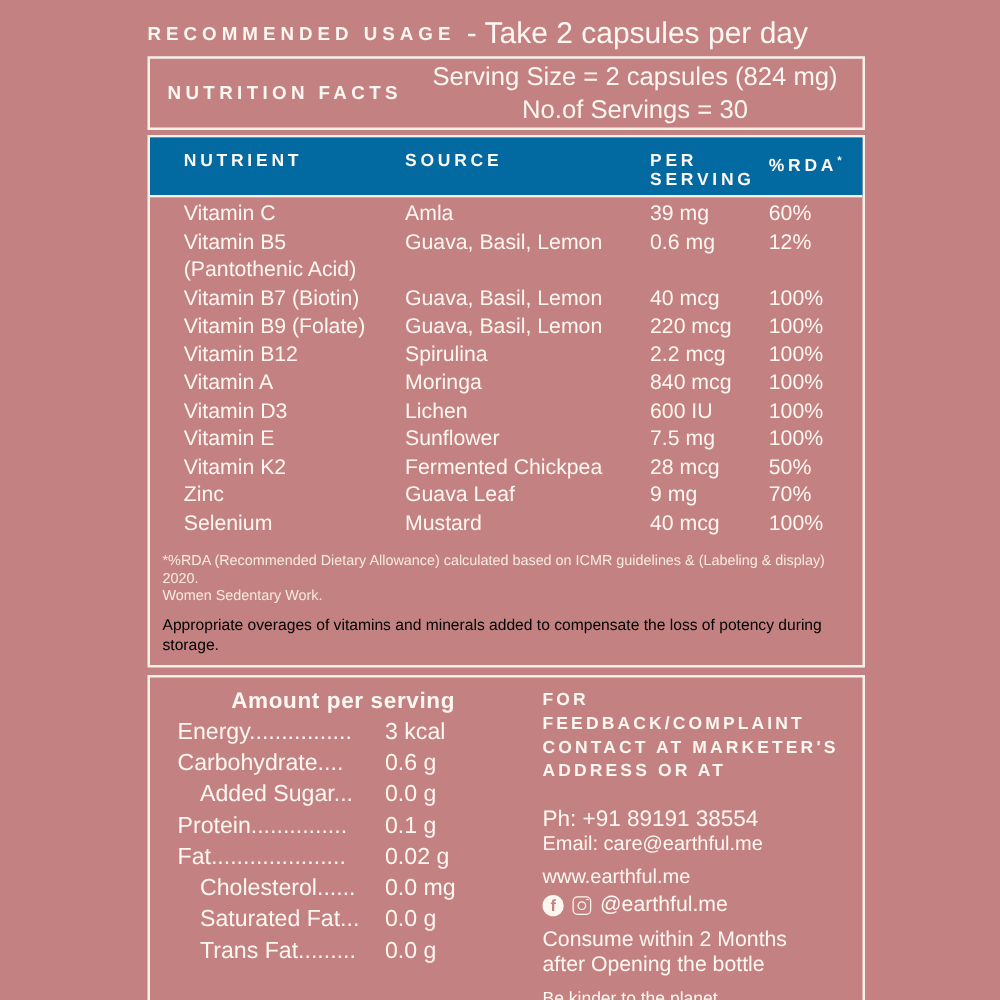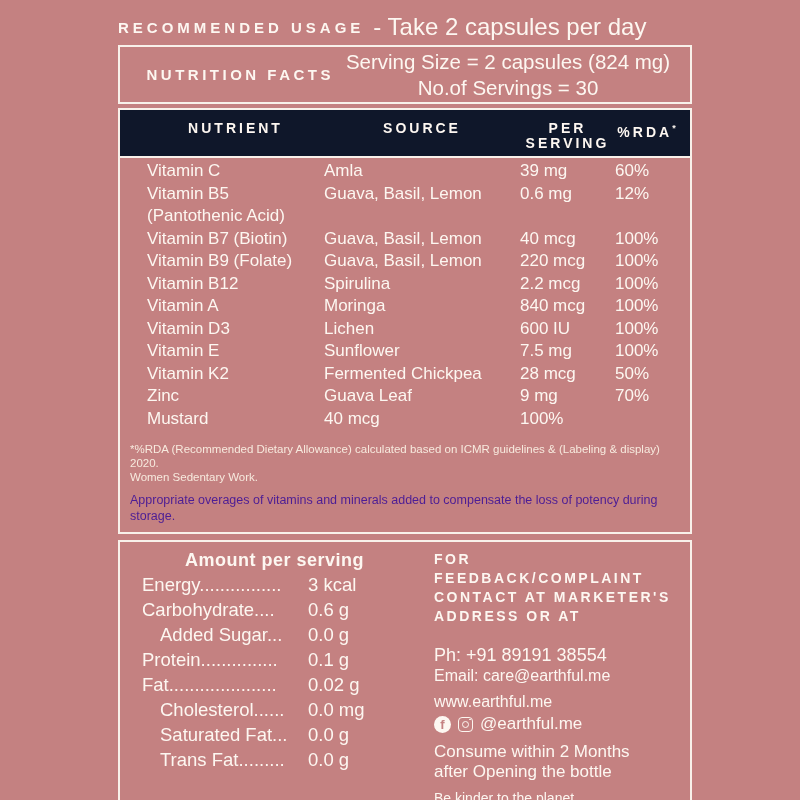--- a/index.html
+++ b/index.html
@@ -16,41 +16,40 @@
 
   
   .top-line{height:28px;display:flex;align-items:center;gap:9px;margin-bottom:4px;}
   .top-line .caps{font-size:15px;font-weight:bold;letter-spacing:4px;}
   .top-line .reg{font-size:24px;}
 
   .box{border:2px solid #f8f1ea;box-sizing:border-box;}
 
   
   .serving-box{height:59px;display:flex;align-items:center;padding:0 8px 0 14px;margin-bottom:4px;}
-  .serving-box .caps{font-size:15px;font-weight:bold;letter-spacing:3.5px;width:200px;flex:none;text-align:right;}
+  .serving-box .caps{font-size:15px;font-weight:bold;letter-spacing:3.5px;width:200px;flex:none;}
   .serving-box .serving-text{flex:1;text-align:center;font-size:20.5px;line-height:26px;}
 
   
   .table-box{margin-bottom:6px;}
   .thead{
-    background:#0f172a;
+    background:#0369a1;
     display:grid;grid-template-columns:177px 196px 95px 1fr;
     padding:7px 12px 5px 27px;
     border-bottom:2px solid #f8f1ea;
     font-size:14px;font-weight:bold;letter-spacing:3px;line-height:15px;
     align-items:start;
-    text-align:center;
   }
   .thead .h{padding-top:4px;}
   .thead sup{font-size:9px;letter-spacing:0;}
   .tbody{padding:2px 12px 0 27px;}
   .trow{display:grid;grid-template-columns:177px 196px 95px 1fr;font-size:17px;line-height:22.5px;}
   .footnotes{padding:12px 2px 8px 10px;}
   .fn1{font-size:11.5px;line-height:14px;color:#f7eade;}
-  .fn2{font-size:12.5px;line-height:16px;color:#4c1d95;margin-top:8px;}
+  .fn2{font-size:12.5px;line-height:16px;color:#000000;margin-top:8px;}
 
   
   .bottom-box{display:flex;padding:8px 14px 6px 22px;}
   .amount-col{width:292px;flex:none;}
   .amount-title{font-size:18px;font-weight:bold;letter-spacing:.5px;height:22px;margin-left:43px;}
   .arow{display:flex;font-size:18.5px;line-height:25px;}
   .arow .alabel{width:166px;flex:none;white-space:nowrap;overflow:hidden;}
   .arow.indent .alabel{width:148px;padding-left:18px;}
   .arow .avalue{white-space:nowrap;}
 
@@ -155,20 +154,21 @@
         <span>28 mcg</span>
         <span>50%</span>
       </div>
       <div class="trow">
         <span>Zinc</span>
         <span>Guava Leaf</span>
         <span>9 mg</span>
         <span>70%</span>
       </div>
       <div class="trow">
+        <span>Selenium</span>
         <span>Mustard</span>
         <span>40 mcg</span>
         <span>100%</span>
       </div>
     </div>
     <div class="footnotes">
       <div class="fn1">
         <div>*%RDA (Recommended Dietary Allowance) calculated based on ICMR guidelines &amp; (Labeling &amp; display) 2020.</div>
         <div>Women Sedentary Work.</div>
       </div>

